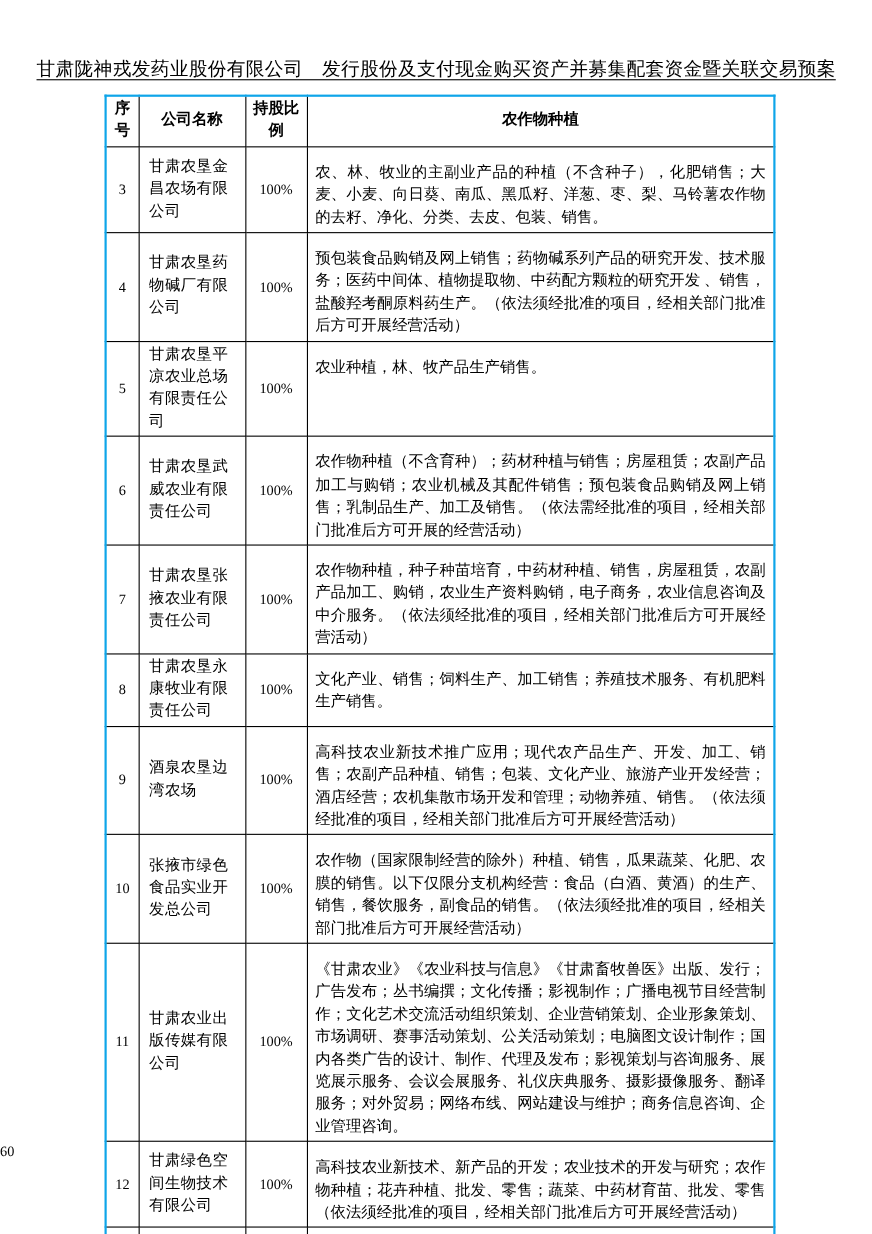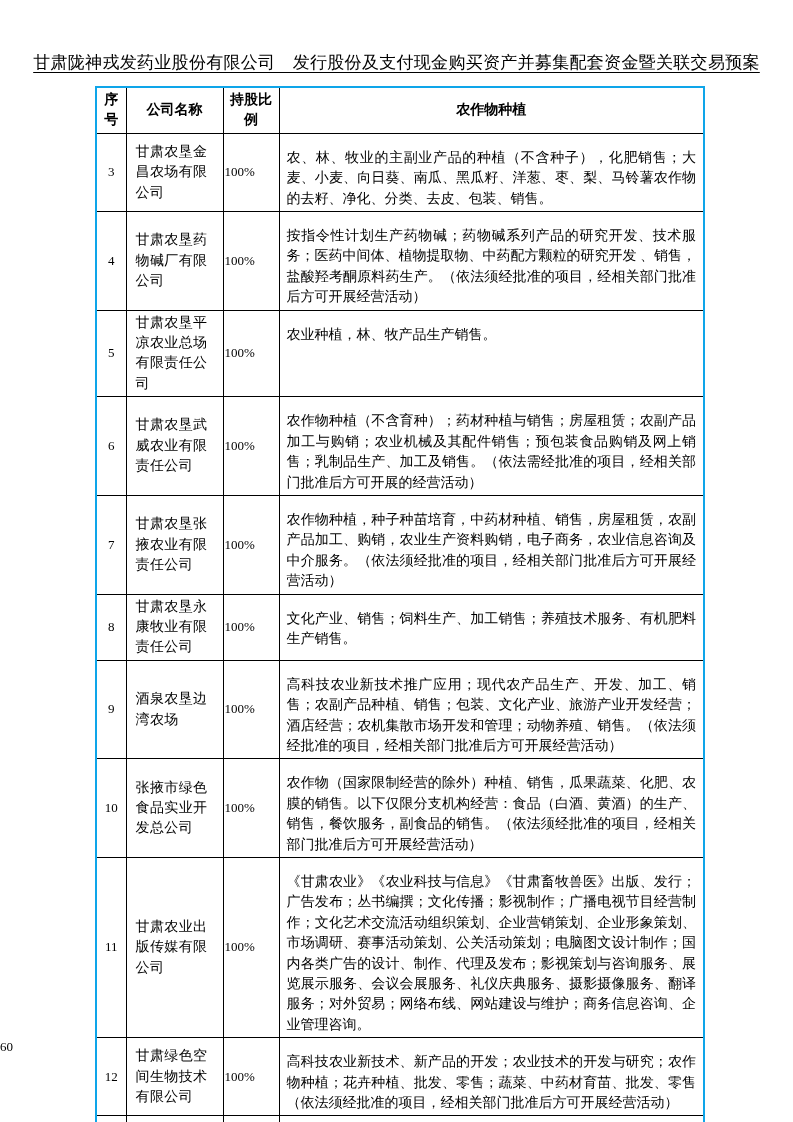--- a/index.html
+++ b/index.html
@@ -51,21 +51,21 @@
     padding: 1px;
   }
   td.c-name {
     text-align: left;
     vertical-align: middle;
     padding: 2px 9px;
     letter-spacing: 0.4px;
     margin-left: 24px;
   }
   td.c-ratio {
-    text-align: left;
+    text-align: center;
     vertical-align: middle;
     font-size: 13px;
     padding: 1px;
   }
   td.c-scope {
     text-align: justify;
     vertical-align: top;
     padding: 14px 7px 2px 7px;
   }
   .page-number {
@@ -101,21 +101,21 @@
     <tr style="height:62px">
       <td class="c-no">3</td>
       <td class="c-name">甘肃农垦金昌农场有限公司</td>
       <td class="c-ratio">100%</td>
       <td class="c-scope">农、林、牧业的主副业产品的种植（不含种子），化肥销售；大麦、小麦、向日葵、南瓜、黑瓜籽、洋葱、枣、梨、马铃薯农作物的去籽、净化、分类、去皮、包装、销售。</td>
     </tr>
     <tr style="height:80px">
       <td class="c-no">4</td>
       <td class="c-name">甘肃农垦药物碱厂有限公司</td>
       <td class="c-ratio">100%</td>
-      <td class="c-scope">按指令性计划生产药物碱；药物碱系列产品的研究开发、技术服务；医药中间体、植物提取物、中药配方颗粒的研究开发 、销售，盐酸羟考酮原料药生产。（依法须经批准的项目，经相关部门批准后方可开展经营活动）</td>
+      <td class="c-scope">预包装食品购销及网上销售；药物碱系列产品的研究开发、技术服务；医药中间体、植物提取物、中药配方颗粒的研究开发 、销售，盐酸羟考酮原料药生产。（依法须经批准的项目，经相关部门批准后方可开展经营活动）</td>
     </tr>
     <tr style="height:81px">
       <td class="c-no">5</td>
       <td class="c-name">甘肃农垦平凉农业总场有限责任公司</td>
       <td class="c-ratio">100%</td>
       <td class="c-scope">农业种植，林、牧产品生产销售。</td>
     </tr>
     <tr style="height:87px">
       <td class="c-no">6</td>
       <td class="c-name">甘肃农垦武威农业有限责任公司</td>

